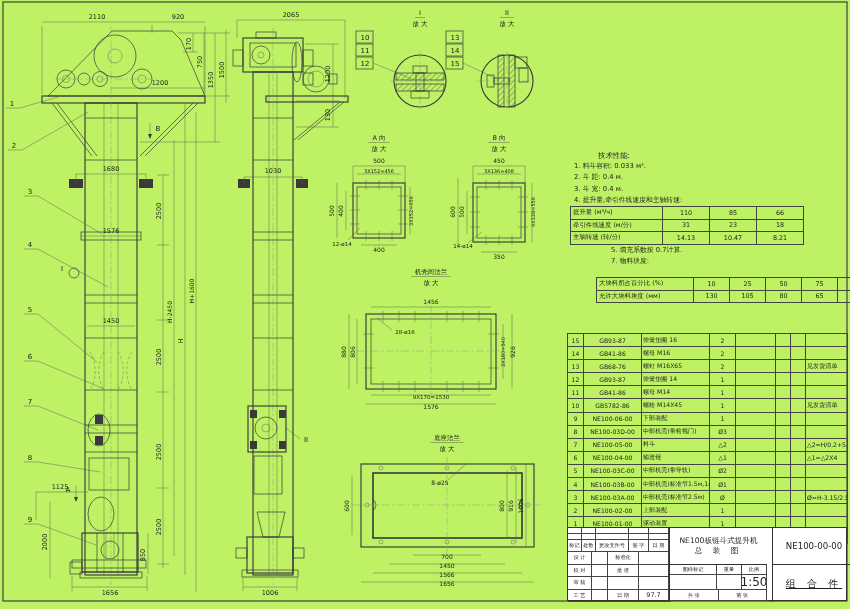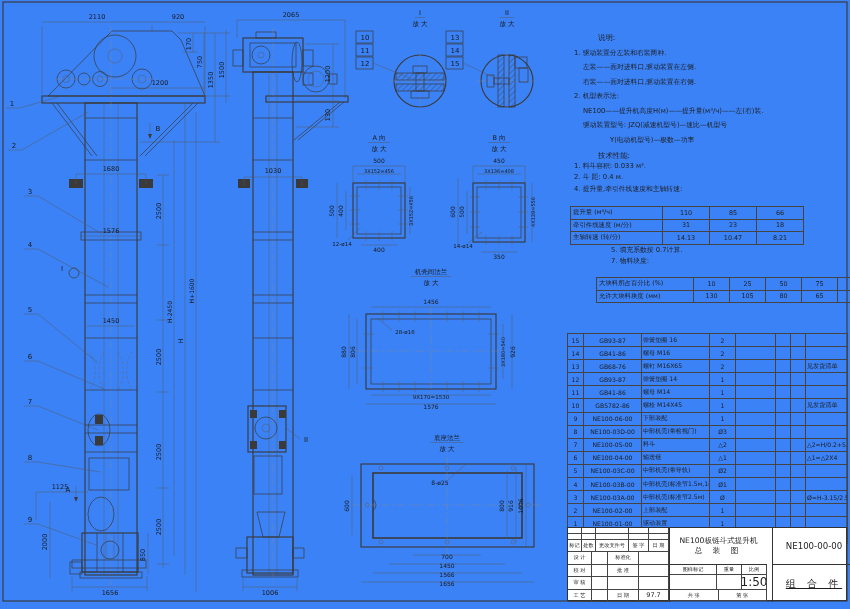--- a/index.html
+++ b/index.html
@@ -1,16 +1,16 @@
 <!DOCTYPE html>
 <html><head>
 <meta charset="utf-8">
 <style>
   html,body{margin:0;padding:0;background:#f2f2f0;}
-  #sheet{position:relative;width:850px;height:609px;background:#3b82f6;overflow:hidden;
+  #sheet{position:relative;width:850px;height:609px;background:#bef264;overflow:hidden;
          font-family:"DejaVu Sans","Liberation Sans",sans-serif;color:#1e1e1e;}
   #cad{position:absolute;left:0;top:0;}
   #cad line,#cad path,#cad rect,#cad circle,#cad ellipse,#cad polygon,#cad polyline{
       stroke:#3a3a3a;stroke-width:.7;fill:none;}
   #cad .thick{stroke-width:1.15;}
   #cad .thin{stroke-width:.45;stroke:#5a5a5a;}
   #cad .dim{stroke-width:.45;stroke:#555;}
   #cad .cl{stroke-width:.4;stroke:#888;stroke-dasharray:8 2.5 2 2.5;}
   #cad .hid{stroke-width:.45;stroke:#666;stroke-dasharray:3 2;}
   #cad .fillDark{fill:#3a3a3a;stroke:none;}
@@ -484,38 +484,27 @@
         <text x="455" y="40" font-size="7">13</text>
         <text x="455" y="53" font-size="7">14</text>
         <text x="455" y="66" font-size="7">15</text>
         <text x="68" y="492" font-size="7">A</text>
         <text x="158" y="131" font-size="7">B</text>
         <text x="62" y="271" font-size="7">I</text>
         <text x="306" y="442" font-size="7">II</text>
       </g>
 </svg>
 
-<div class="abs" id="notes-block" style="left:574px;top:31px;">
-  <div class="blk-title">说明:</div>
-  <div id="notes-lines">
-        <div class="nline" style="padding-left: 0px;">1. 驱动装置分左装和右装两种.</div>
-        <div class="nline" style="padding-left: 9px;">左装——面对进料口,驱动装置在左侧.</div>
-        <div class="nline" style="padding-left: 9px;">右装——面对进料口,驱动装置在右侧.</div>
-        <div class="nline" style="padding-left: 0px;">2. 机型表示法:</div>
-        <div class="nline" style="padding-left: 9px;">NE100——提升机高度H(м)——提升量(м³/ч)——左(右)装.</div>
-        <div class="nline" style="padding-left: 9px;">驱动装置型号: JZQ(减速机型号)—速比—机型号</div>
-        <div class="nline" style="padding-left: 36px;">Y(电动机型号)—极数—功率</div>
-      </div>
-</div>
 
 <div class="abs" id="tech-block" style="left:574px;top:150px;">
   <div class="blk-title">技术性能:</div>
   <div id="tech-lines">
         <div class="nline" style="padding-left: 0px;">1. 料斗容积: 0.033 м³.</div>
         <div class="nline" style="padding-left: 0px;">2. 斗  距: 0.4 м.</div>
+        <div class="nline" style="padding-left: 0px;">3. 斗  宽: 0.4 м.</div>
         <div class="nline" style="padding-left: 0px;">4. 提升量,牵引件线速度和主轴转速:</div>
       </div>
 </div>
 
 <table class="mini abs" id="cap-table" style="left:570px;top:206px;width:233px;">
   <colgroup>
         <col style="width:92px">
         <col style="width:47px">
         <col style="width:47px">
         <col style="width:47px">

